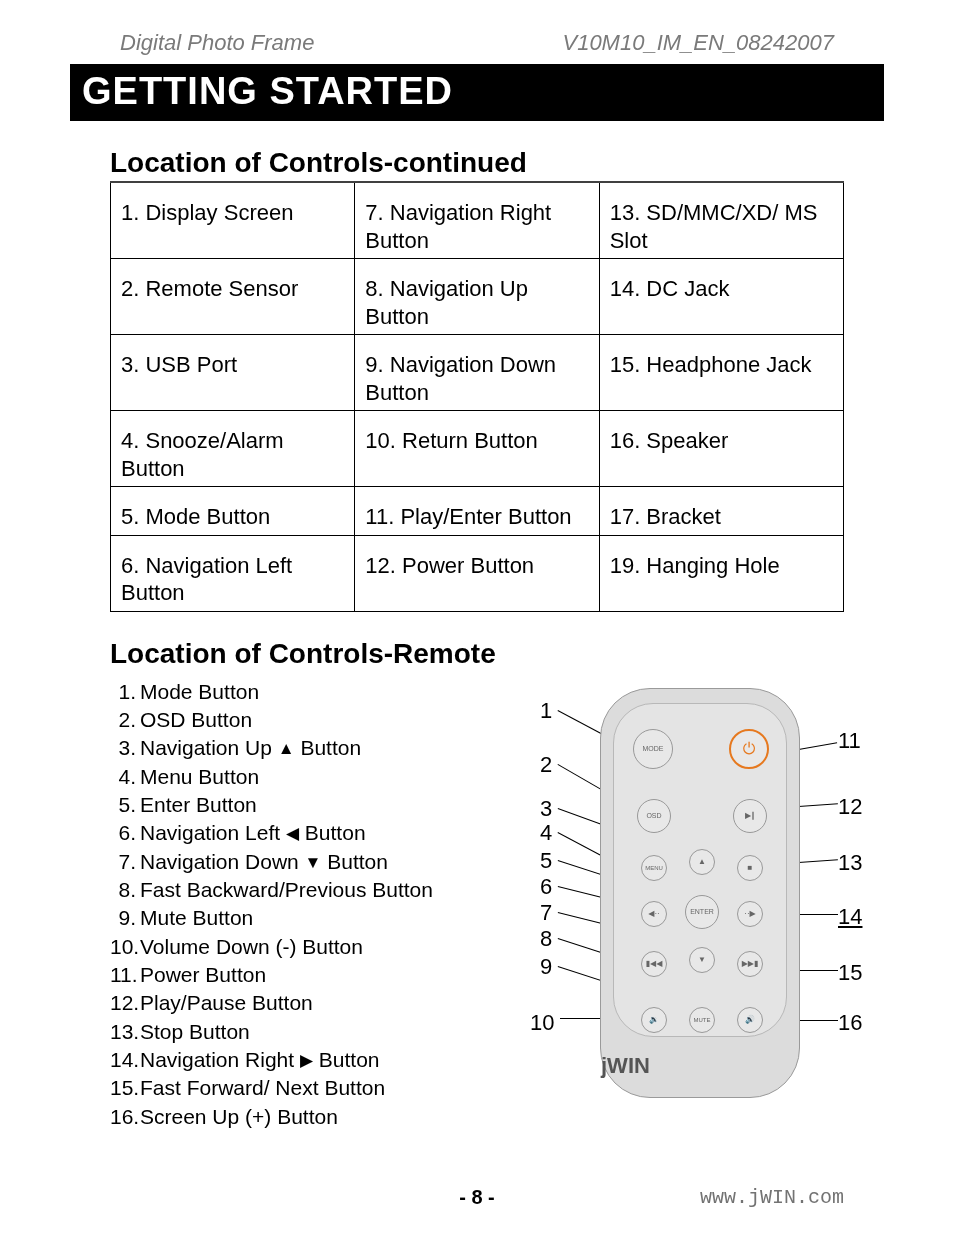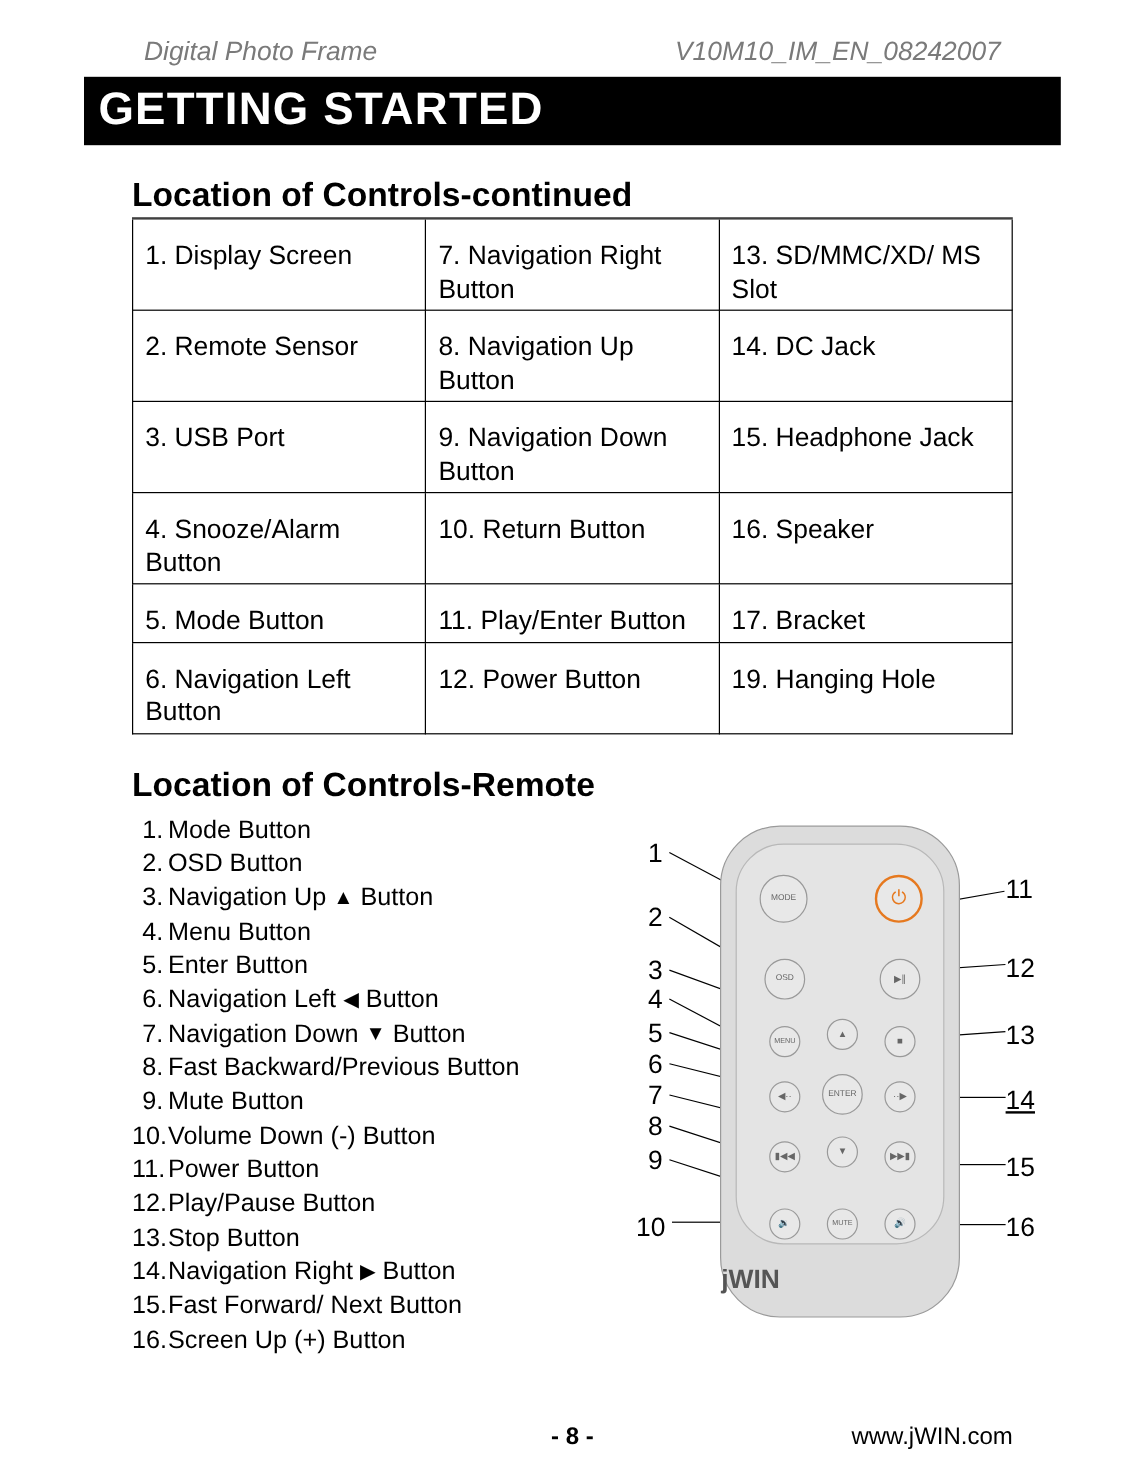--- a/index.html
+++ b/index.html
@@ -32,21 +32,21 @@
   .rbtn.big { width: 40px; height: 40px; }
   .rbtn.mid { width: 34px; height: 34px; }
   .rbtn.sm  { width: 26px; height: 26px; }
   .rbtn.pow { border: 2px solid #e6791f; color: #e6791f; font-size: 16px; }
 
   .callout-label { position: absolute; font-size: 22px; color: #000; }
   .lead { position: absolute; background: #000; height: 1px; transform-origin: 0 0; }
 
   .footer { position: absolute; bottom: 26px; left: 0; right: 0; display: flex; justify-content: center; font-size: 20px; }
   .footer .pg { font-weight: bold; }
-  .footer .url { position: absolute; right: 110px; color: #000000; }
+  .footer .url { position: absolute; right: 110px; color: #737373; font-family: Liberation Mono, monospace; }
 </style>
 </head>
 <body>
 
 <div class="page">
 
   <div class="hdr-row">
     <span>Digital Photo Frame</span>
     <span>V10M10_IM_EN_08242007</span>
   </div>

